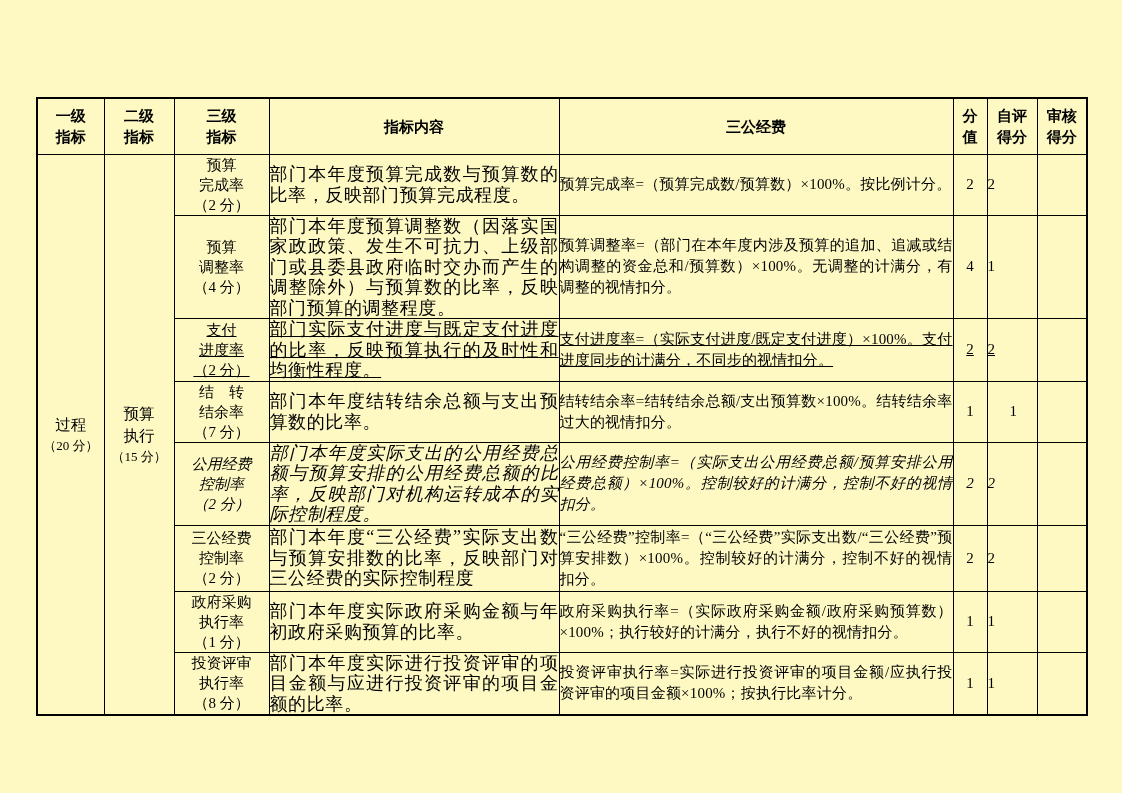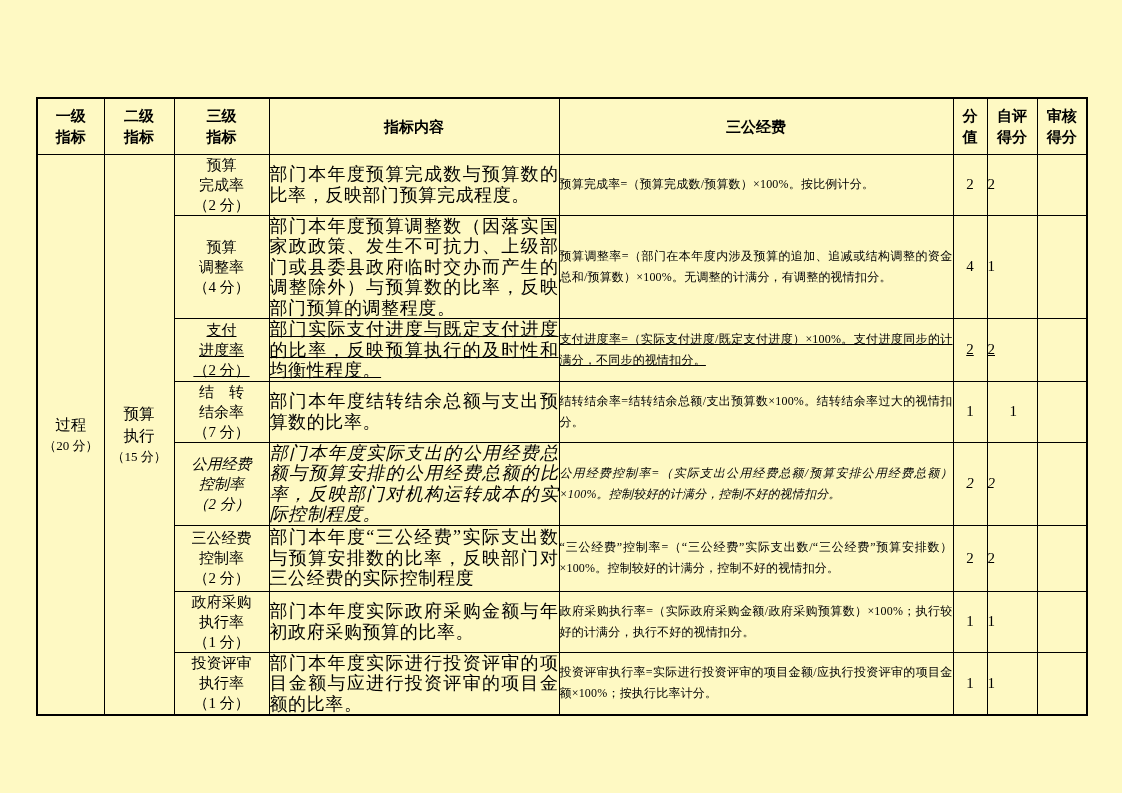--- a/index.html
+++ b/index.html
@@ -58,21 +58,21 @@
     text-align: justify;
     text-justify: inter-character;
     font-size: 18px;
     line-height: 20.5px;
     letter-spacing: 0.6px;
     padding: 1px 5px;
   }
   td.exp {
     text-align: justify;
     text-justify: inter-character;
-    font-size: 12px;
+    font-size: 15px;
     line-height: 21px;
     letter-spacing: 0.2px;
     padding: 1px 6px;
     margin-left: 23px;
   }
   
   td.sc { text-align: center; font-size: 15px; }
   td.sf { text-align: left; font-size: 15px; padding-left: 6px; }
   td.sf.ctr { padding-left: 22px; }
   td.ad { font-size: 15px; }
@@ -195,21 +195,21 @@
 （1 分）</td>
         <td class="cnt">部门本年度实际政府采购金额与年初政府采购预算的比率。</td>
         <td class="exp">政府采购执行率=（实际政府采购金额/政府采购预算数）×100%；执行较好的计满分，执行不好的视情扣分。</td>
         <td class="sc">1</td>
         <td class="sf">1</td>
         <td class="ad"></td>
       </tr>
       <tr class="r7">
         <td class="ind">投资评审
 执行率
-（1 分）</td>
+（8 分）</td>
         <td class="cnt">部门本年度实际进行投资评审的项目金额与应进行投资评审的项目金额的比率。</td>
         <td class="exp">投资评审执行率=实际进行投资评审的项目金额/应执行投资评审的项目金额×100%；按执行比率计分。</td>
         <td class="sc">1</td>
         <td class="sf">1</td>
         <td class="ad"></td>
       </tr>
     </tbody>
   </table>
 </div>
 

